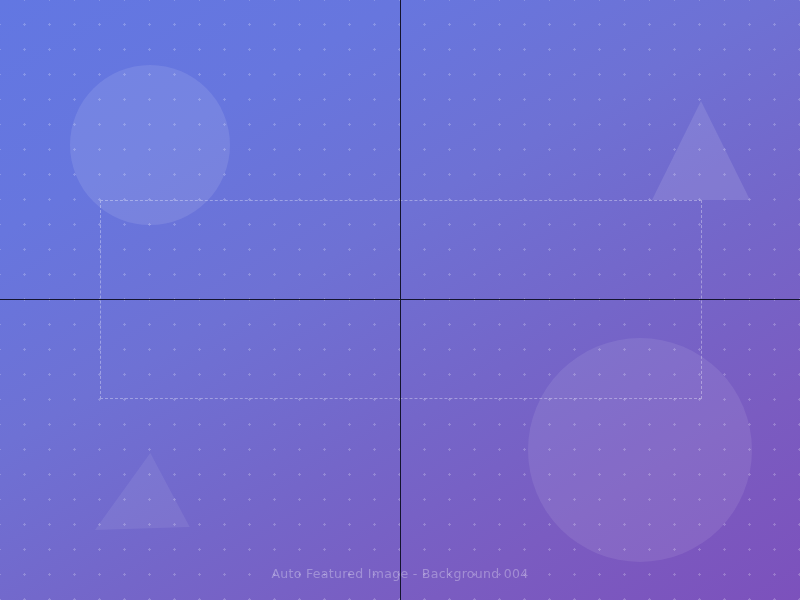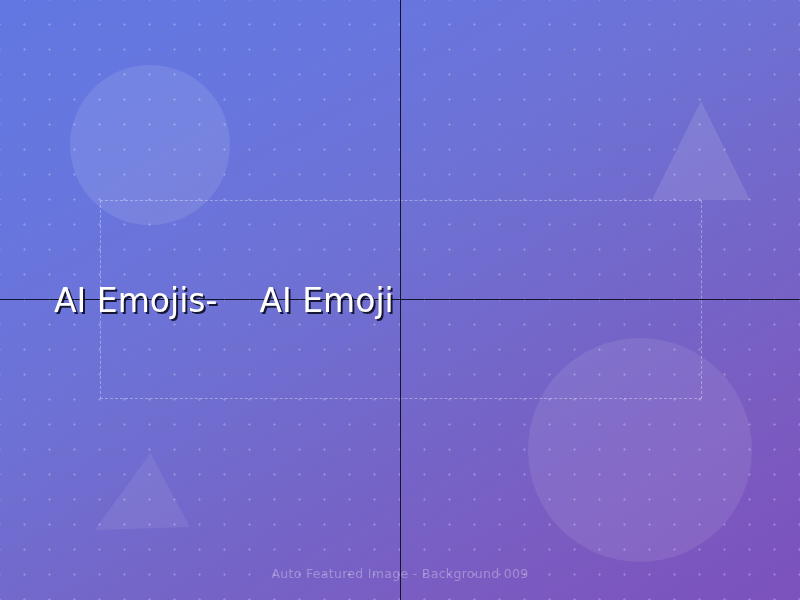--- a/index.html
+++ b/index.html
@@ -175,21 +175,17 @@
   <div class="shape circle-br"></div>
 
   <div class="dot-grid"></div>
 
   <div class="safe-rect"></div>
 
   <div class="cross-v"></div>
   <div class="cross-h"></div>
 
   <div class="headline-row">
-    <div class="title-left">
-      <span class="headline part-a">AI Emojis-</span>
-      <span class="headline part-b">AI Emoji</span>
-    </div>
   </div>
 
-  <div class="caption">Auto Featured Image - Background 009</div>
+  <div class="caption">Auto Featured Image - Background 004</div>
 
 </div>
 
 </body></html>

